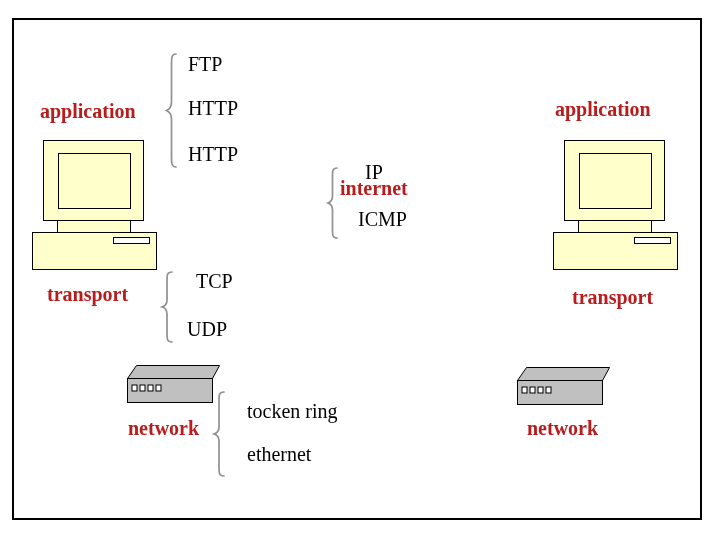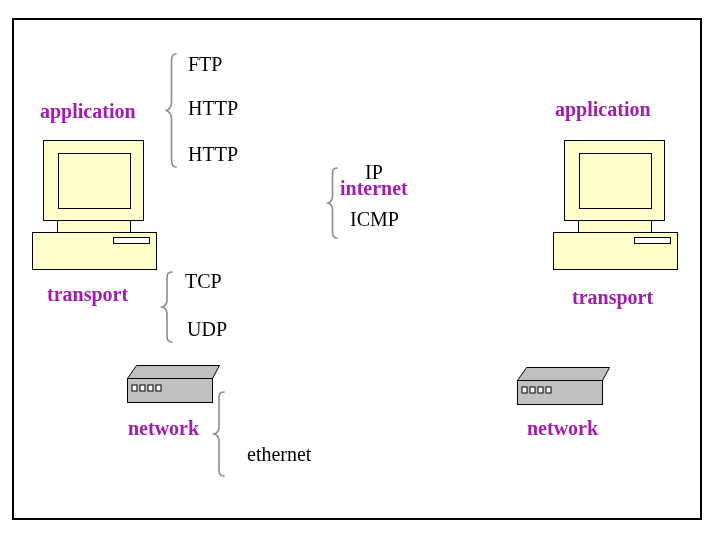--- a/index.html
+++ b/index.html
@@ -16,21 +16,21 @@
     left: 12px; top: 18px;
     width: 690px; height: 502px;
     box-sizing: border-box;
     border: 2px solid var(--frame-border, #000000);
   }
   .layer-label {
     position: absolute;
     font-size: 20px;
     font-weight: bold;
     line-height: 1;
-    color: #a21caf;
+    color: #b91c1c;
     white-space: nowrap;
   }
   .proto-label {
     position: absolute;
     font-size: 20px;
     font-weight: normal;
     line-height: 1;
     color: #000;
     white-space: nowrap;
   }
@@ -70,48 +70,49 @@
     <rect class="cream" x="0.5" y="92.5" width="124" height="37"></rect>
     <rect class="slotfill" x="81.5" y="97.5" width="36" height="6"></rect>
   </svg>
 
   <span class="layer-label" style="left:47px; top:284px;">transport</span>
 
   <svg class="icon brace" style="left:160px; top:271px;" width="14" height="72" viewBox="0 0 14 72">
     <path d="M 12 1 C 7 1, 7 4, 7 10 L 7 29 C 7 33, 5.5 35, 2 36 C 5.5 37, 7 39, 7 43 L 7 62 C 7 68, 7 71, 12 71"></path>
   </svg>
 
-  <span class="proto-label" style="left:185px; top:271px;">TCP</span>
+  <span class="proto-label" style="left:196px; top:271px;">TCP</span>
   <span class="proto-label" style="left:187px; top:319px;">UDP</span>
 
   <svg class="icon" style="left:127px; top:365px;" width="93" height="38" viewBox="0 0 93 38">
     <polygon class="gray" points="0.5,13.5 9.5,0.5 92.5,0.5 85.5,13.5"></polygon>
     <rect class="gray" x="0.5" y="13.5" width="85" height="24"></rect>
     <rect class="port" x="5" y="20" width="5" height="6"></rect>
     <rect class="port" x="13" y="20" width="5" height="6"></rect>
     <rect class="port" x="21" y="20" width="5" height="6"></rect>
     <rect class="port" x="29" y="20" width="5" height="6"></rect>
   </svg>
 
   <span class="layer-label" style="left:128px; top:418px;">network</span>
 
   <svg class="icon brace" style="left:212px; top:391px;" width="14" height="86" viewBox="0 0 14 86">
     <path d="M 12 1 C 7 1, 7 4, 7 10 L 7 36 C 7 40, 5.5 42, 2 43 C 5.5 44, 7 46, 7 50 L 7 76 C 7 82, 7 85, 12 85"></path>
   </svg>
 
+  <span class="proto-label" style="left:247px; top:401px;">tocken ring</span>
   <span class="proto-label" style="left:247px; top:444px;">ethernet</span>
 
   <span class="layer-label" style="left:340px; top:141px;margin-top:37px;">internet</span>
 
   <svg class="icon brace" style="left:326px; top:167px;" width="13" height="72" viewBox="0 0 13 72">
     <path d="M 11 1 C 6.5 1, 6.5 4, 6.5 10 L 6.5 29 C 6.5 33, 5 35, 2 36 C 5 37, 6.5 39, 6.5 43 L 6.5 62 C 6.5 68, 6.5 71, 11 71"></path>
   </svg>
 
   <span class="proto-label" style="left:348px; top:162px;margin-left:17px;">IP</span>
-  <span class="proto-label" style="left:350px; top:209px;">ICMP</span>
+  <span class="proto-label" style="left:358px; top:209px;">ICMP</span>
 
   <span class="layer-label" style="left:555px; top:99px;">application</span>
 
   <svg class="icon" style="left:553px; top:140px;" width="125" height="130" viewBox="0 0 125 130">
     <rect class="cream" x="25.5" y="80.5" width="73" height="12"></rect>
     <rect class="cream" x="11.5" y="0.5" width="100" height="80"></rect>
     <rect class="cream" x="26.5" y="13.5" width="72" height="55"></rect>
     <rect class="cream" x="0.5" y="92.5" width="124" height="37"></rect>
     <rect class="slotfill" x="81.5" y="97.5" width="36" height="6"></rect>
   </svg>

